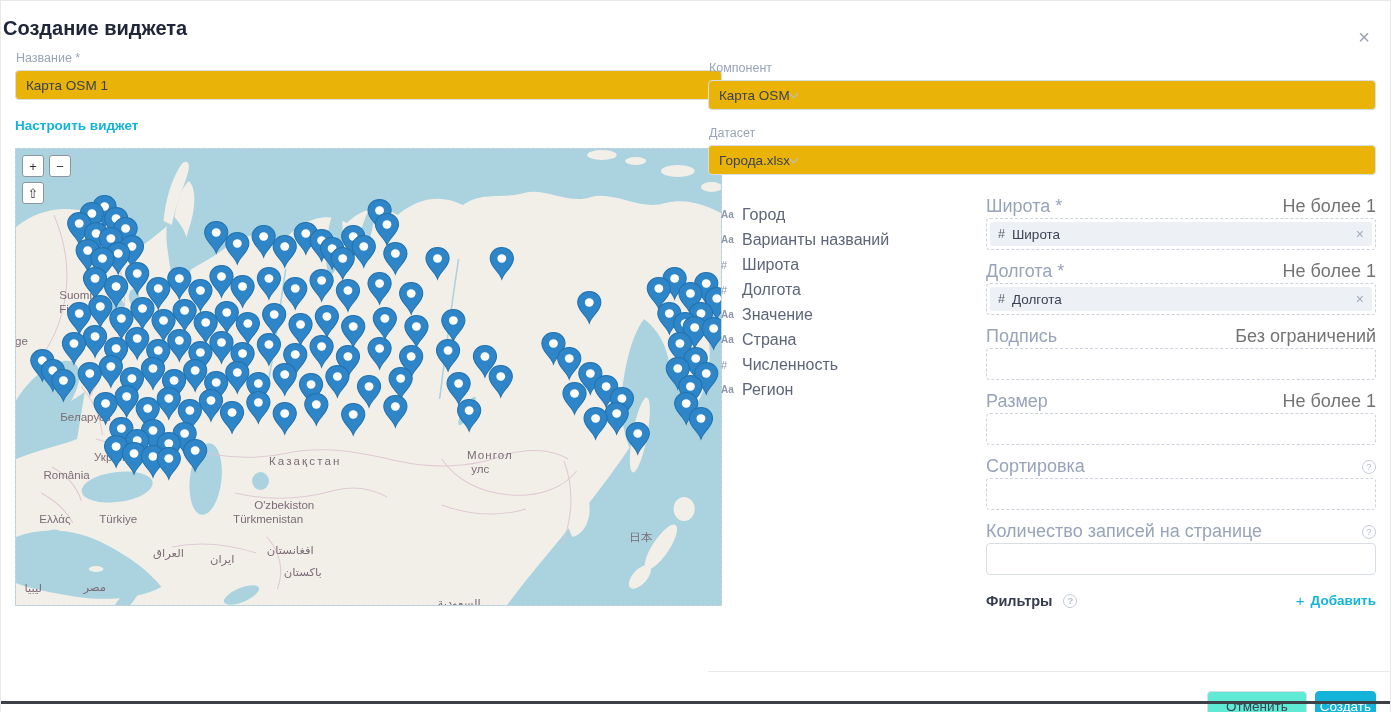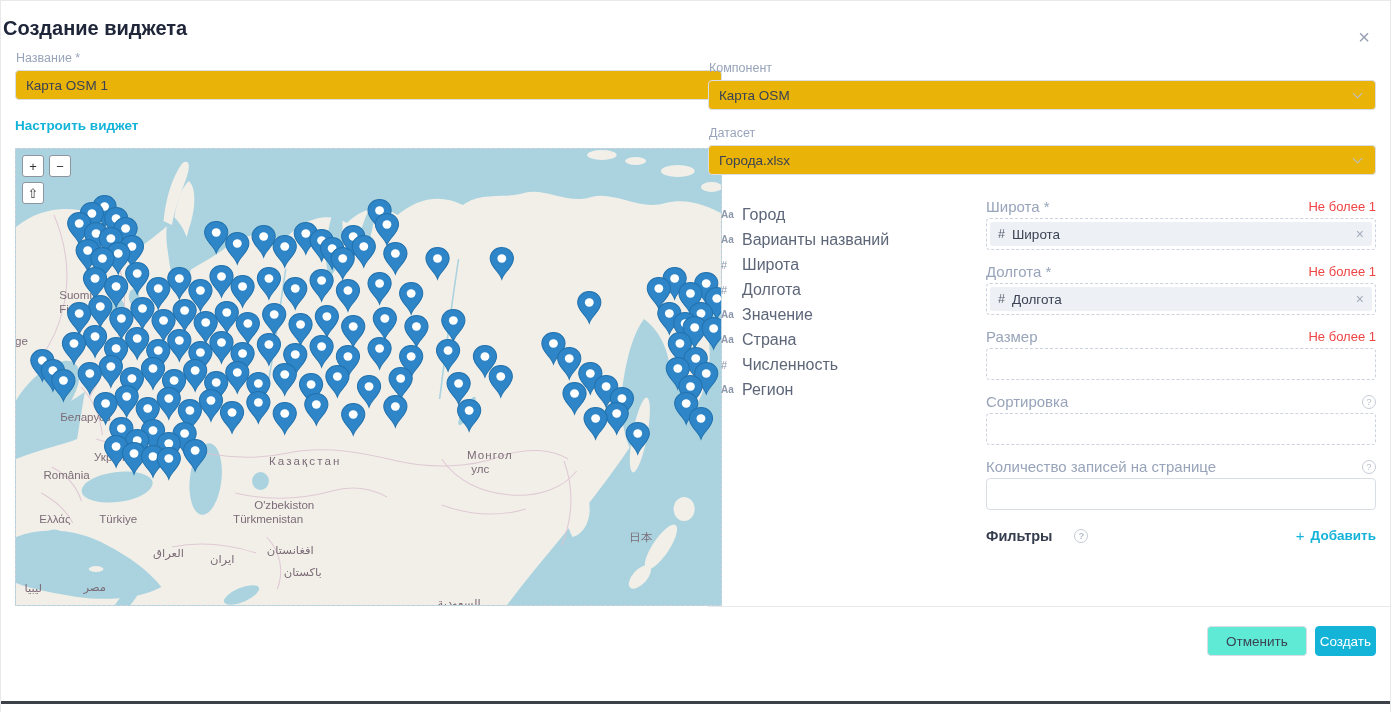--- a/index.html
+++ b/index.html
@@ -9,21 +9,21 @@
   *{box-sizing:border-box;margin:0;padding:0}
   html,body{width:1391px;height:712px;overflow:hidden}
   body{font-family:"Liberation Sans","DejaVu Sans",sans-serif;background:#fff;position:relative;
        border:1px solid #e9e9e9;border-bottom:none}
   .title{position:absolute;left:2px;top:16px;font-size:20px;font-weight:700;color:#20263a}
   .close{position:absolute;right:20px;top:26px;font-size:20px;line-height:1;color:#98a1b3;cursor:pointer}
   
   .flabel{display:block;font-size:12.5px;color:#98a4ba;margin:0 0 5px 1px}
   .tinput{height:30px;border:1px solid #d8dde6;border-radius:4px;display:flex;align-items:center;
           padding:0 10px;font-size:13.5px;color:#3a4254;background:#eab308}
-  .select{justify-content:space-between}
+  .select{}
   .chev{width:7px;height:7px;border-right:1.5px solid #b9c1cf;border-bottom:1.5px solid #b9c1cf;
         transform:rotate(45deg);margin:-4px 4px 0 0}
   
   .col-left{position:absolute;left:14px;top:50px;width:707px}
   .fg2{margin-top:16px}
   .linkrow{margin:16px 2px 14px 0}
   .linkrow a{color:var(--accent);font-size:13.5px;font-weight:600;text-decoration:none;cursor:pointer}
   .map{position:relative;height:458px;border:1px dashed #ccd3dd;overflow:hidden;background:var(--water)}
   .map svg{position:absolute;inset:0;width:100%;height:100%;display:block}
   .map-controls{position:absolute;top:6px;left:6px;z-index:5}
@@ -36,33 +36,33 @@
   .col-right{position:absolute;left:707px;top:60px;width:668px}
   .rrow{display:flex;margin-top:24px}
   .field-list{list-style:none;width:278px;padding:3px 0 0 13px}
   .field-list li{display:flex;align-items:center;height:25px;cursor:pointer}
   .ficon{width:21px;font-size:10px;font-weight:700;color:#8e98ab;flex:none}
   .ficon.num{font-size:11px;font-weight:400}
   .fname{font-size:16px;color:#5d6678}
   .mappings{width:390px}
   .mblock{margin-bottom:14px}
   .mhead{display:flex;justify-content:space-between;align-items:center;height:15px;margin-bottom:4px}
-  .mlabel{font-size:15px;color:#98a4ba}
-  .mconstraint{font-size:13px;color:#ef4444}
+  .mlabel{font-size:18px;color:#98a4ba}
+  .mconstraint{font-size:18px;color:#737373}
   .help{width:14px;height:14px;border:1px solid #c5ccd7;border-radius:50%;color:#b6becb;font-size:9.5px;
         display:inline-flex;align-items:center;justify-content:center;flex:none}
   .chipfield{height:32px;border:1px dashed #ccd3dd;border-radius:4px;padding:3px;background:#fff}
   .chip{height:24px;background:#edf0f5;border-radius:3px;display:flex;align-items:center;padding:0 8px;font-size:13.5px}
   .chip .hash{color:#5b6372;margin-right:7px;font-size:12.5px}
   .chip .cname{color:#3a4254;flex:1}
   .chip .x{color:#a3abba;font-size:14px;cursor:pointer}
   .dashedfield{height:32px;border:1px dashed #ccd3dd;border-radius:4px;background:#fff}
   .solidfield{height:32px;border:1px solid #d8dde6;border-radius:4px;background:#fff}
   .filters-row{display:flex;justify-content:space-between;align-items:center;margin-top:17px}
-  .filters-label{display:flex;align-items:center;gap:22px;font-size:14.5px;font-weight:700;color:#343c4e}
+  .filters-label{display:flex;align-items:center;gap:11px;font-size:14.5px;font-weight:700;color:#343c4e}
   .add-link{display:flex;align-items:center;gap:6px;color:var(--accent);font-size:13.5px;font-weight:600;
             text-decoration:none;cursor:pointer}
   .add-link .plus{font-size:15px;font-weight:400}
   .divider{width:684px;height:1px;background:#e8eaee;margin-top:62px}
   .footer{display:flex;justify-content:flex-end;gap:8px;margin-top:19px}
   .btn{height:30px;border-radius:4px;font-size:13.5px;font-family:inherit;cursor:pointer;display:flex;align-items:center}
   .btn-cancel{background:#5eead4;border:1px solid #d8dde6;color:#3a4254;padding:0 18px}
   .btn-create{background:var(--accent);border:1px solid var(--accent);color:#fff;padding:0 4px}
   .bottom-bar{position:absolute;left:0;right:0;top:700px;height:3px;background:#3c4147}
 </style>
@@ -397,20 +397,27 @@
           </div>
           <div class="chipfield">
             <div class="chip">
               <span class="hash">#</span>
               <span class="cname">Долгота</span>
               <span class="x">×</span>
             </div>
           </div>
         </div>
 
+        <div class="mblock">
+          <div class="mhead">
+            <span class="mlabel">Подпись</span>
+            <span class="mconstraint">Без ограничений</span>
+          </div>
+          <div class="dashedfield"></div>
+        </div>
 
         <div class="mblock">
           <div class="mhead">
             <span class="mlabel">Размер</span>
             <span class="mconstraint">Не более 1</span>
           </div>
           <div class="dashedfield"></div>
         </div>
 
         <div class="mblock">

